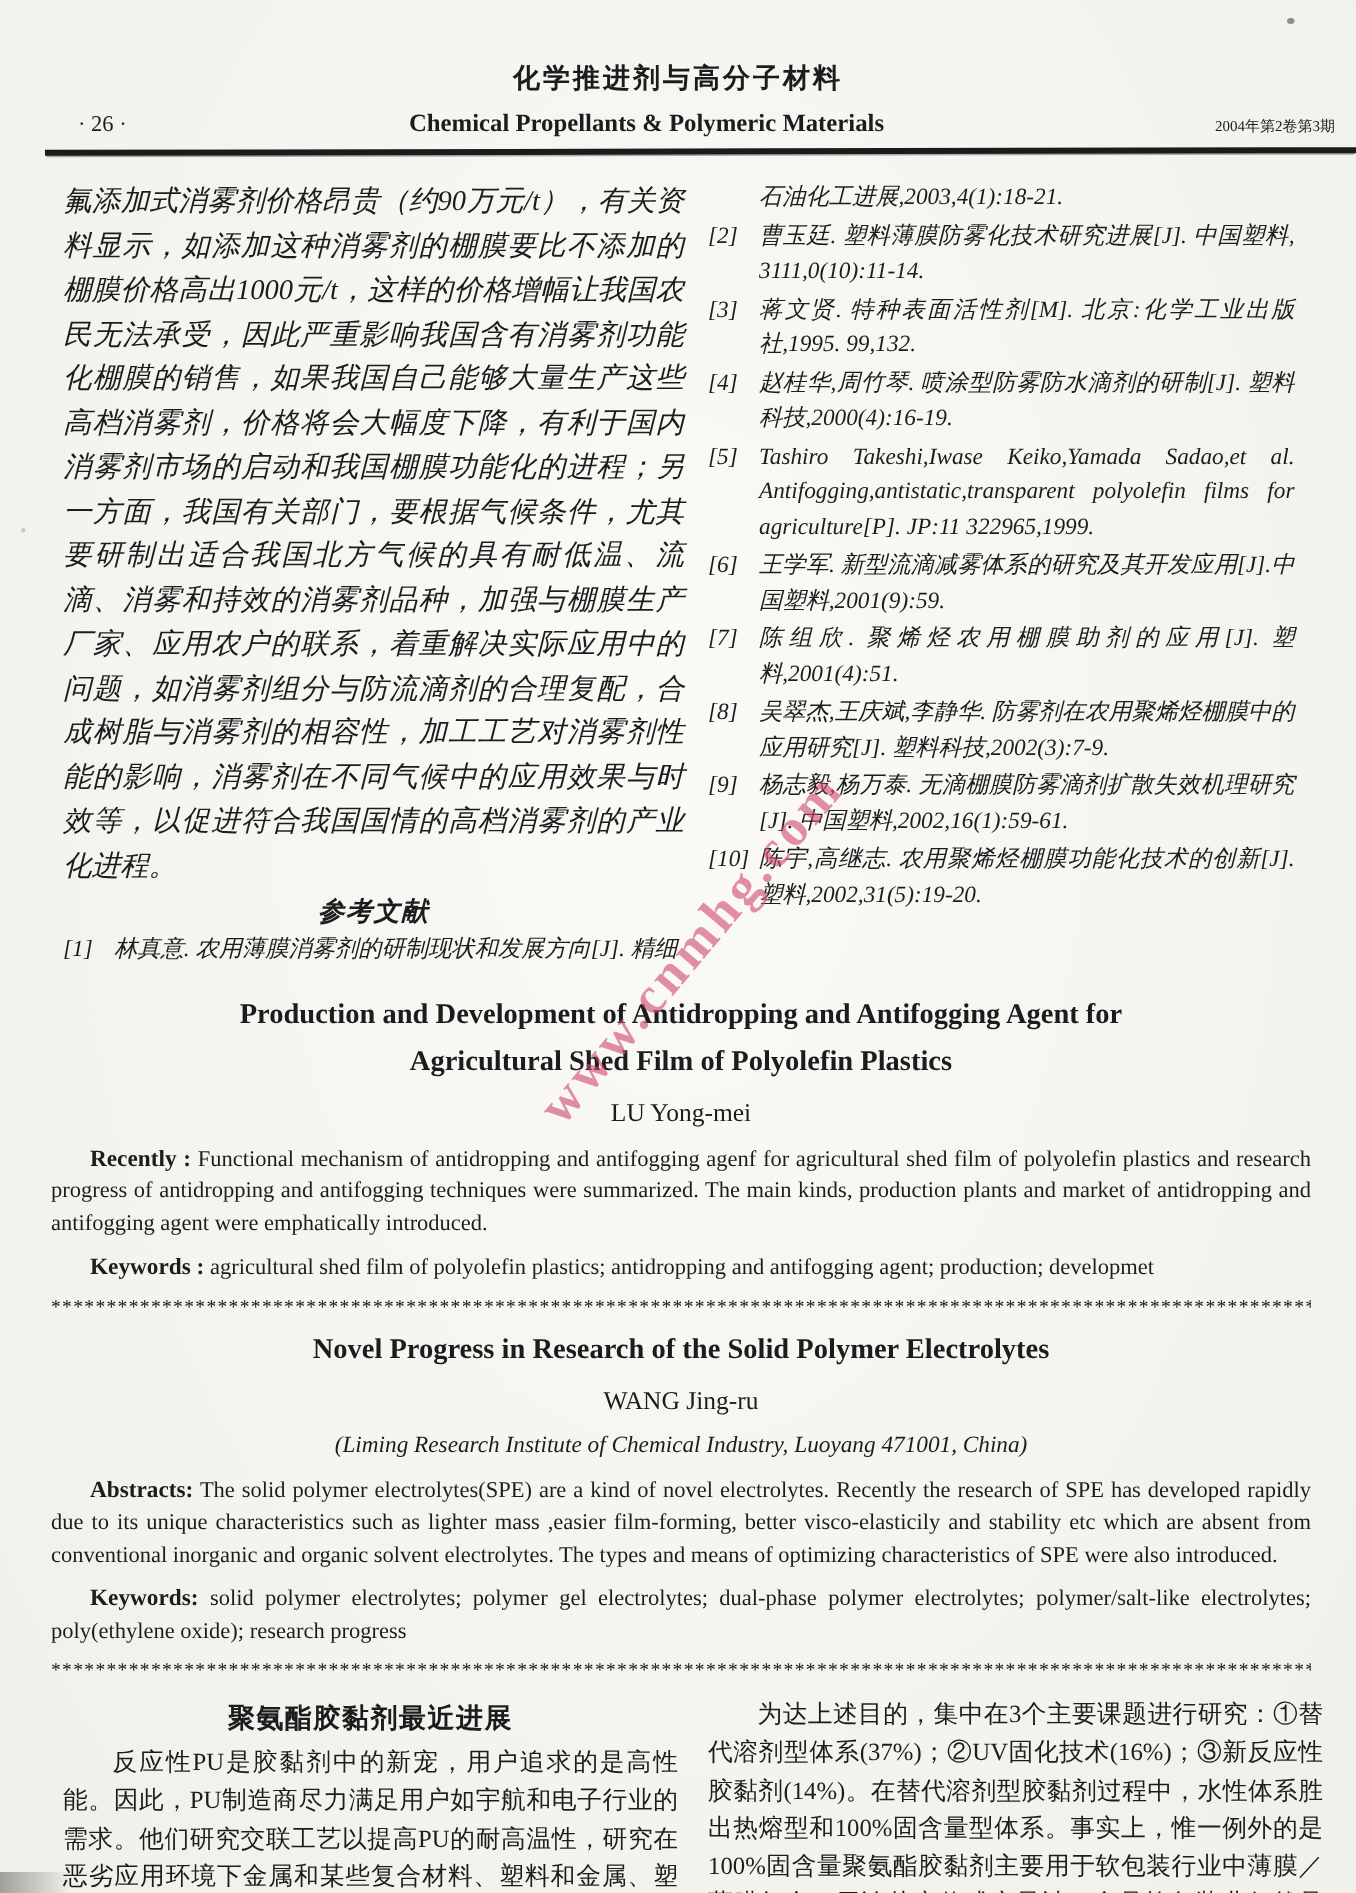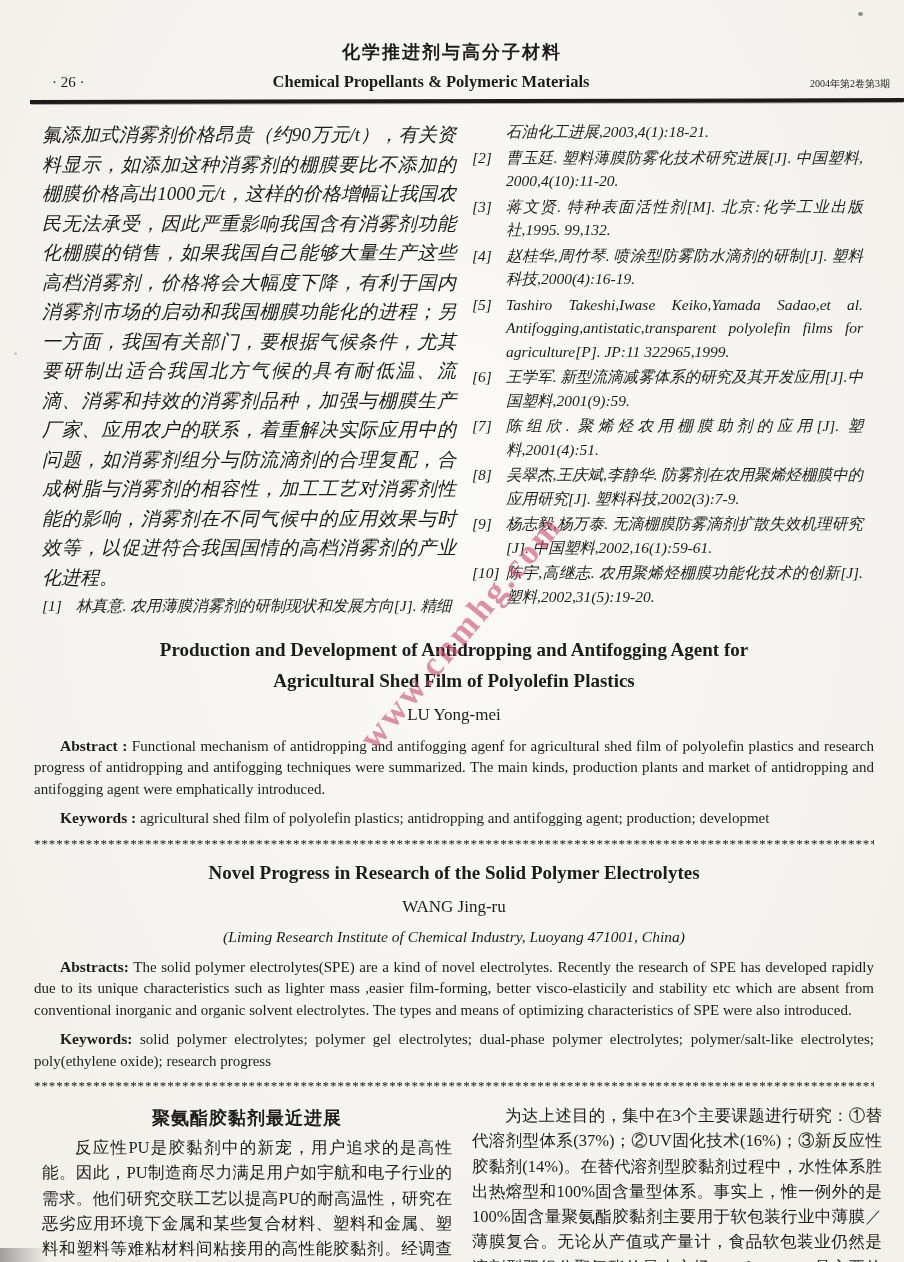--- a/index.html
+++ b/index.html
@@ -75,31 +75,32 @@
   <div class="header-row">
     <span class="page-num">· 26 ·</span>
     <span class="journal-en">Chemical Propellants &amp; Polymeric Materials</span>
     <span class="issue">2004年第2卷第3期</span>
   </div>
   <div class="rule"></div>
 
   <div class="cols">
     <div class="col-left">
       <div class="zh-body">氟添加式消雾剂价格昂贵（约90万元/t），有关资料显示，如添加这种消雾剂的棚膜要比不添加的棚膜价格高出1000元/t，这样的价格增幅让我国农民无法承受，因此严重影响我国含有消雾剂功能化棚膜的销售，如果我国自己能够大量生产这些高档消雾剂，价格将会大幅度下降，有利于国内消雾剂市场的启动和我国棚膜功能化的进程；另一方面，我国有关部门，要根据气候条件，尤其要研制出适合我国北方气候的具有耐低温、流滴、消雾和持效的消雾剂品种，加强与棚膜生产厂家、应用农户的联系，着重解决实际应用中的问题，如消雾剂组分与防流滴剂的合理复配，合成树脂与消雾剂的相容性，加工工艺对消雾剂性能的影响，消雾剂在不同气候中的应用效果与时效等，以促进符合我国国情的高档消雾剂的产业化进程。</div>
+      <div class="refs-heading">参考文献</div>
       <div class="ref-row">
         <span class="ref-label">[1]</span>
         <span class="ref-text">林真意. 农用薄膜消雾剂的研制现状和发展方向[J]. 精细</span>
       </div>
     </div>
     <div class="col-right">
       <div class="ref-cont">石油化工进展,2003,4(1):18-21.</div>
       <div class="ref-list">
         <div class="ref-row">
           <span class="ref-label">[2]</span>
-          <span class="ref-text">曹玉廷. 塑料薄膜防雾化技术研究进展[J]. 中国塑料, 2000,4(10):11-20.</span>
+          <span class="ref-text">曹玉廷. 塑料薄膜防雾化技术研究进展[J]. 中国塑料, 3111,0(10):11-14.</span>
         </div>
         <div class="ref-row">
           <span class="ref-label">[3]</span>
           <span class="ref-text">蒋文贤. 特种表面活性剂[M]. 北京:化学工业出版社,1995. 99,132.</span>
         </div>
         <div class="ref-row">
           <span class="ref-label">[4]</span>
           <span class="ref-text">赵桂华,周竹琴. 喷涂型防雾防水滴剂的研制[J]. 塑料科技,2000(4):16-19.</span>
         </div>
         <div class="ref-row">
@@ -128,21 +129,21 @@
         </div>
       </div>
     </div>
   </div>
 
   <div class="en-block">
     <div class="en-title">Production and Development of Antidropping and  Antifogging Agent for</div>
     <div class="en-title">Agricultural Shed Film of Polyolefin Plastics</div>
     <div class="en-author">LU Yong-mei</div>
     <div class="en-par">
-      <b>Abstract :</b>
+      <b>Recently :</b>
       <span>Functional mechanism of antidropping and antifogging agenf for agricultural shed film of polyolefin plastics and research progress of antidropping and antifogging techniques were summarized. The main kinds, production plants and market of antidropping and antifogging agent were emphatically introduced.</span>
     </div>
     <div class="en-par kw-par">
       <b>Keywords :</b>
       <span>agricultural shed film of polyolefin plastics;  antidropping and antifogging agent;  production;  developmet</span>
     </div>
   </div>
 
   <div class="asterisks">**********************************************************************************************************************************</div>
 

